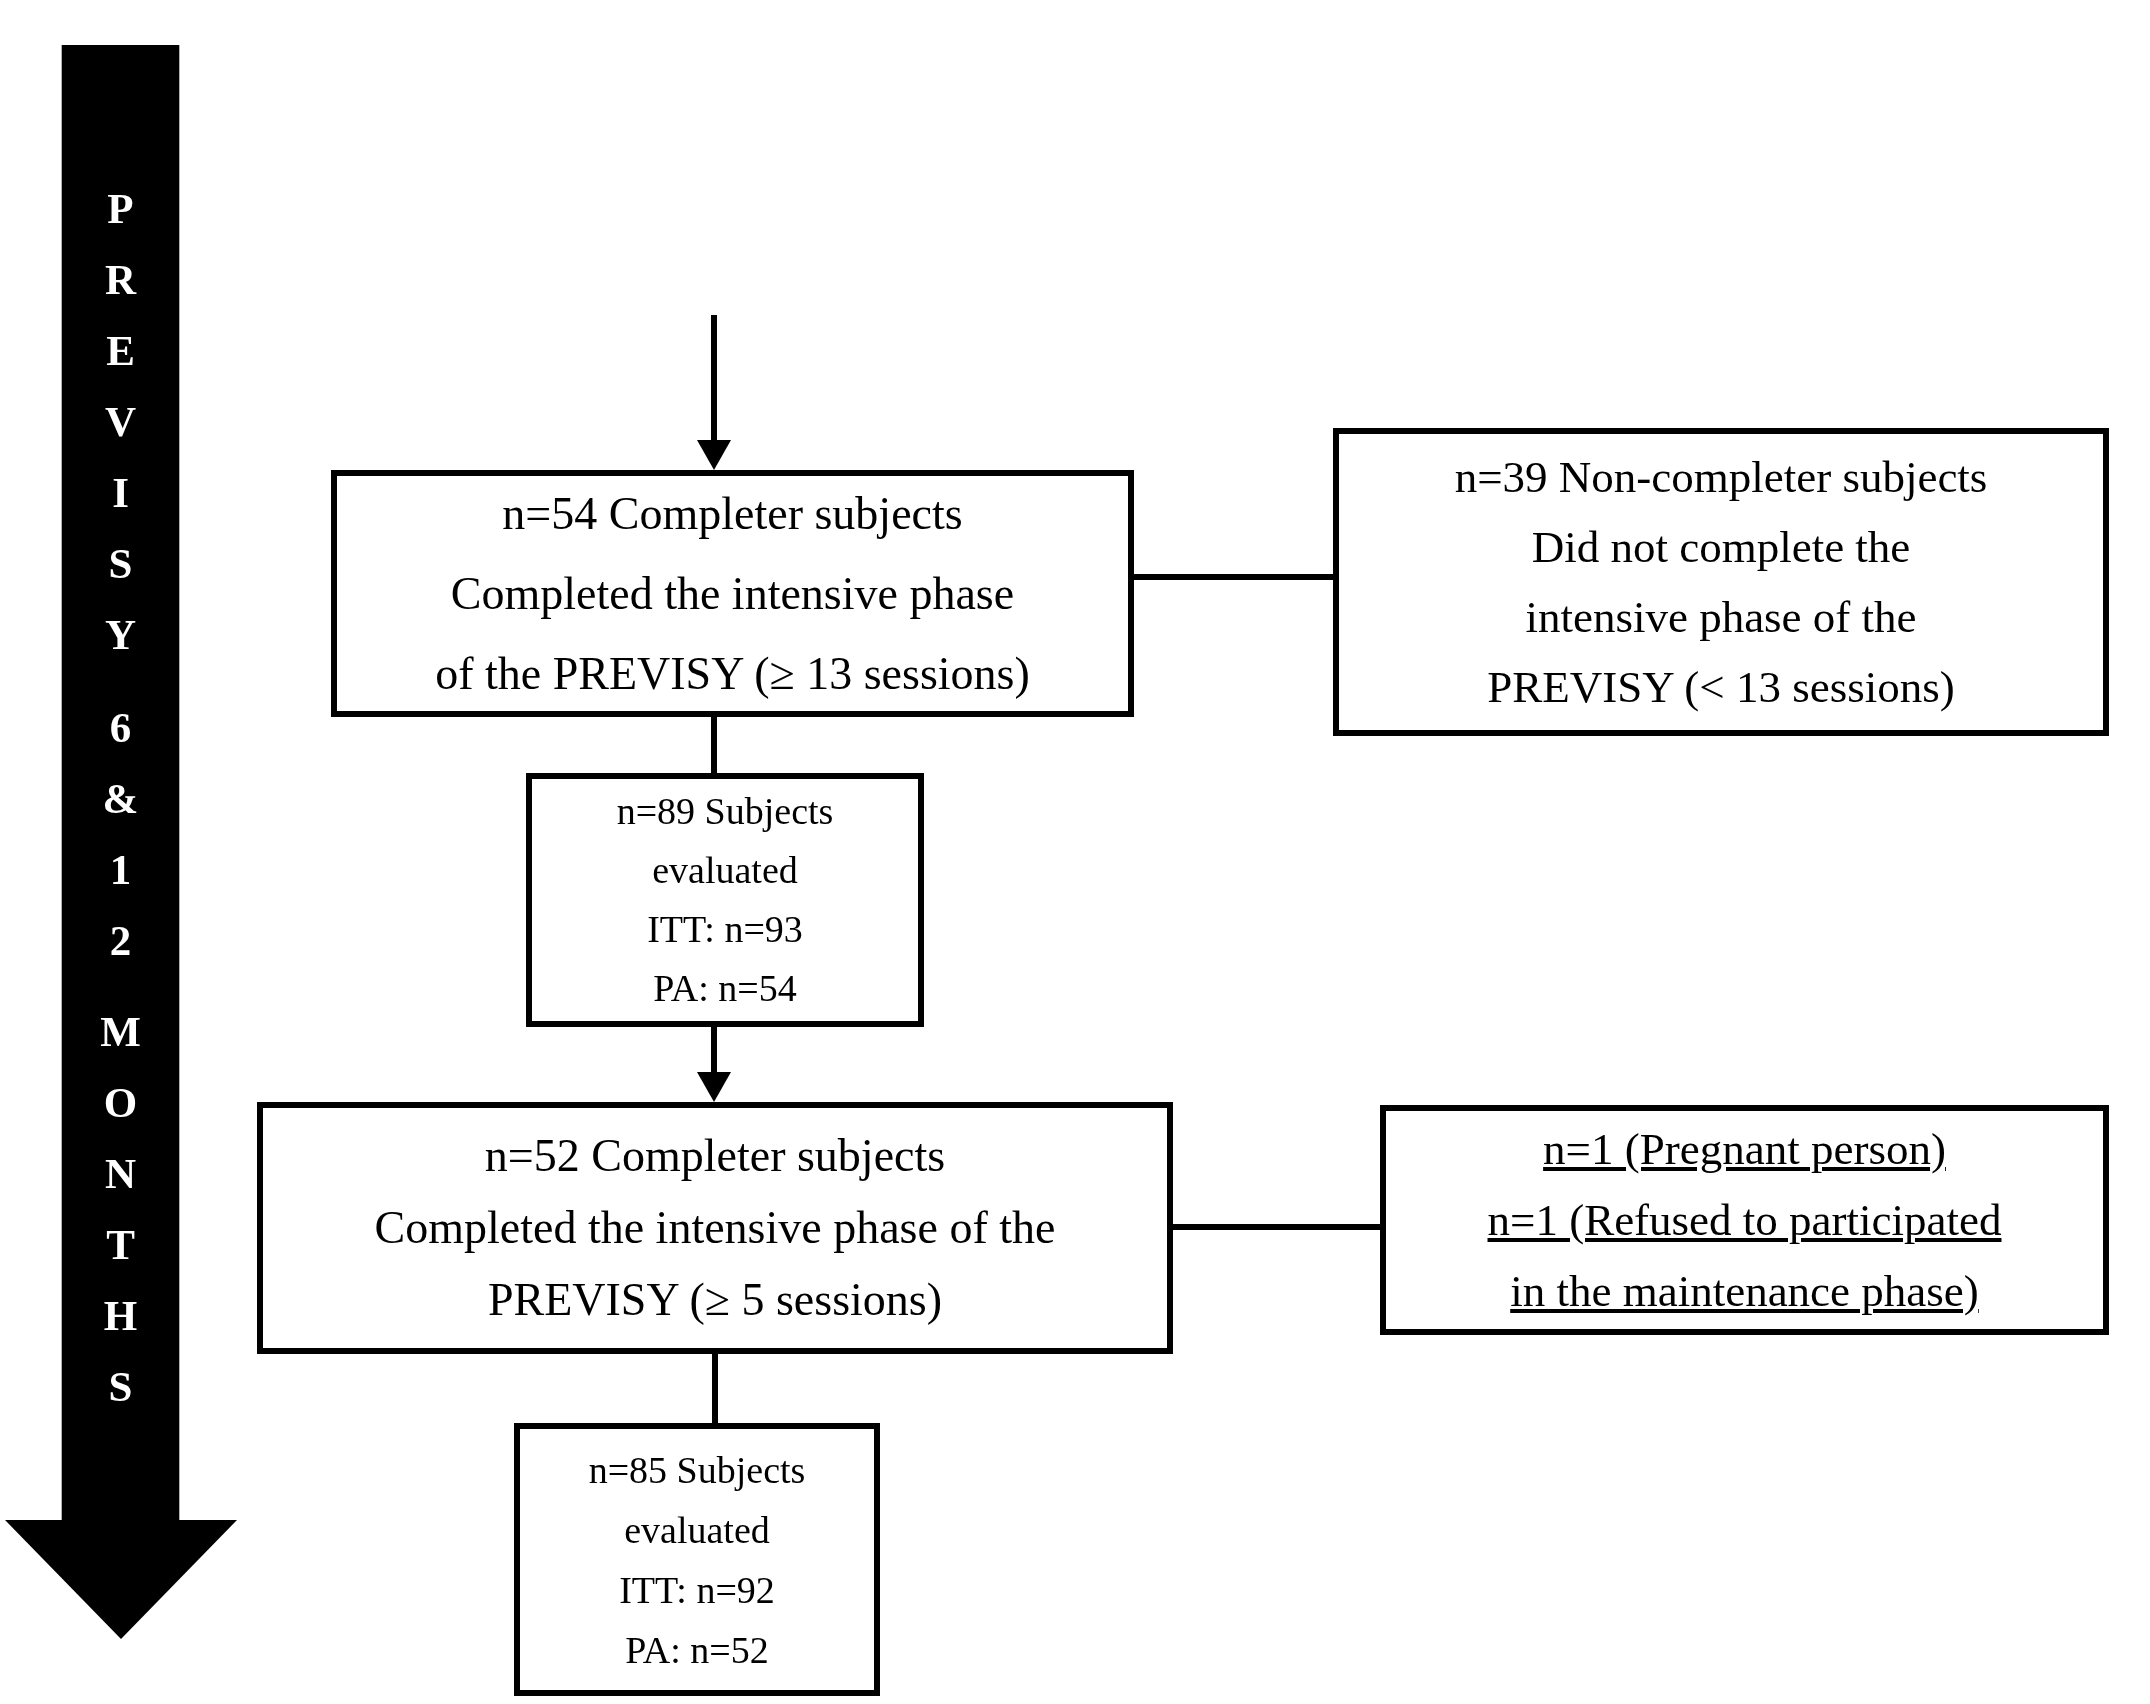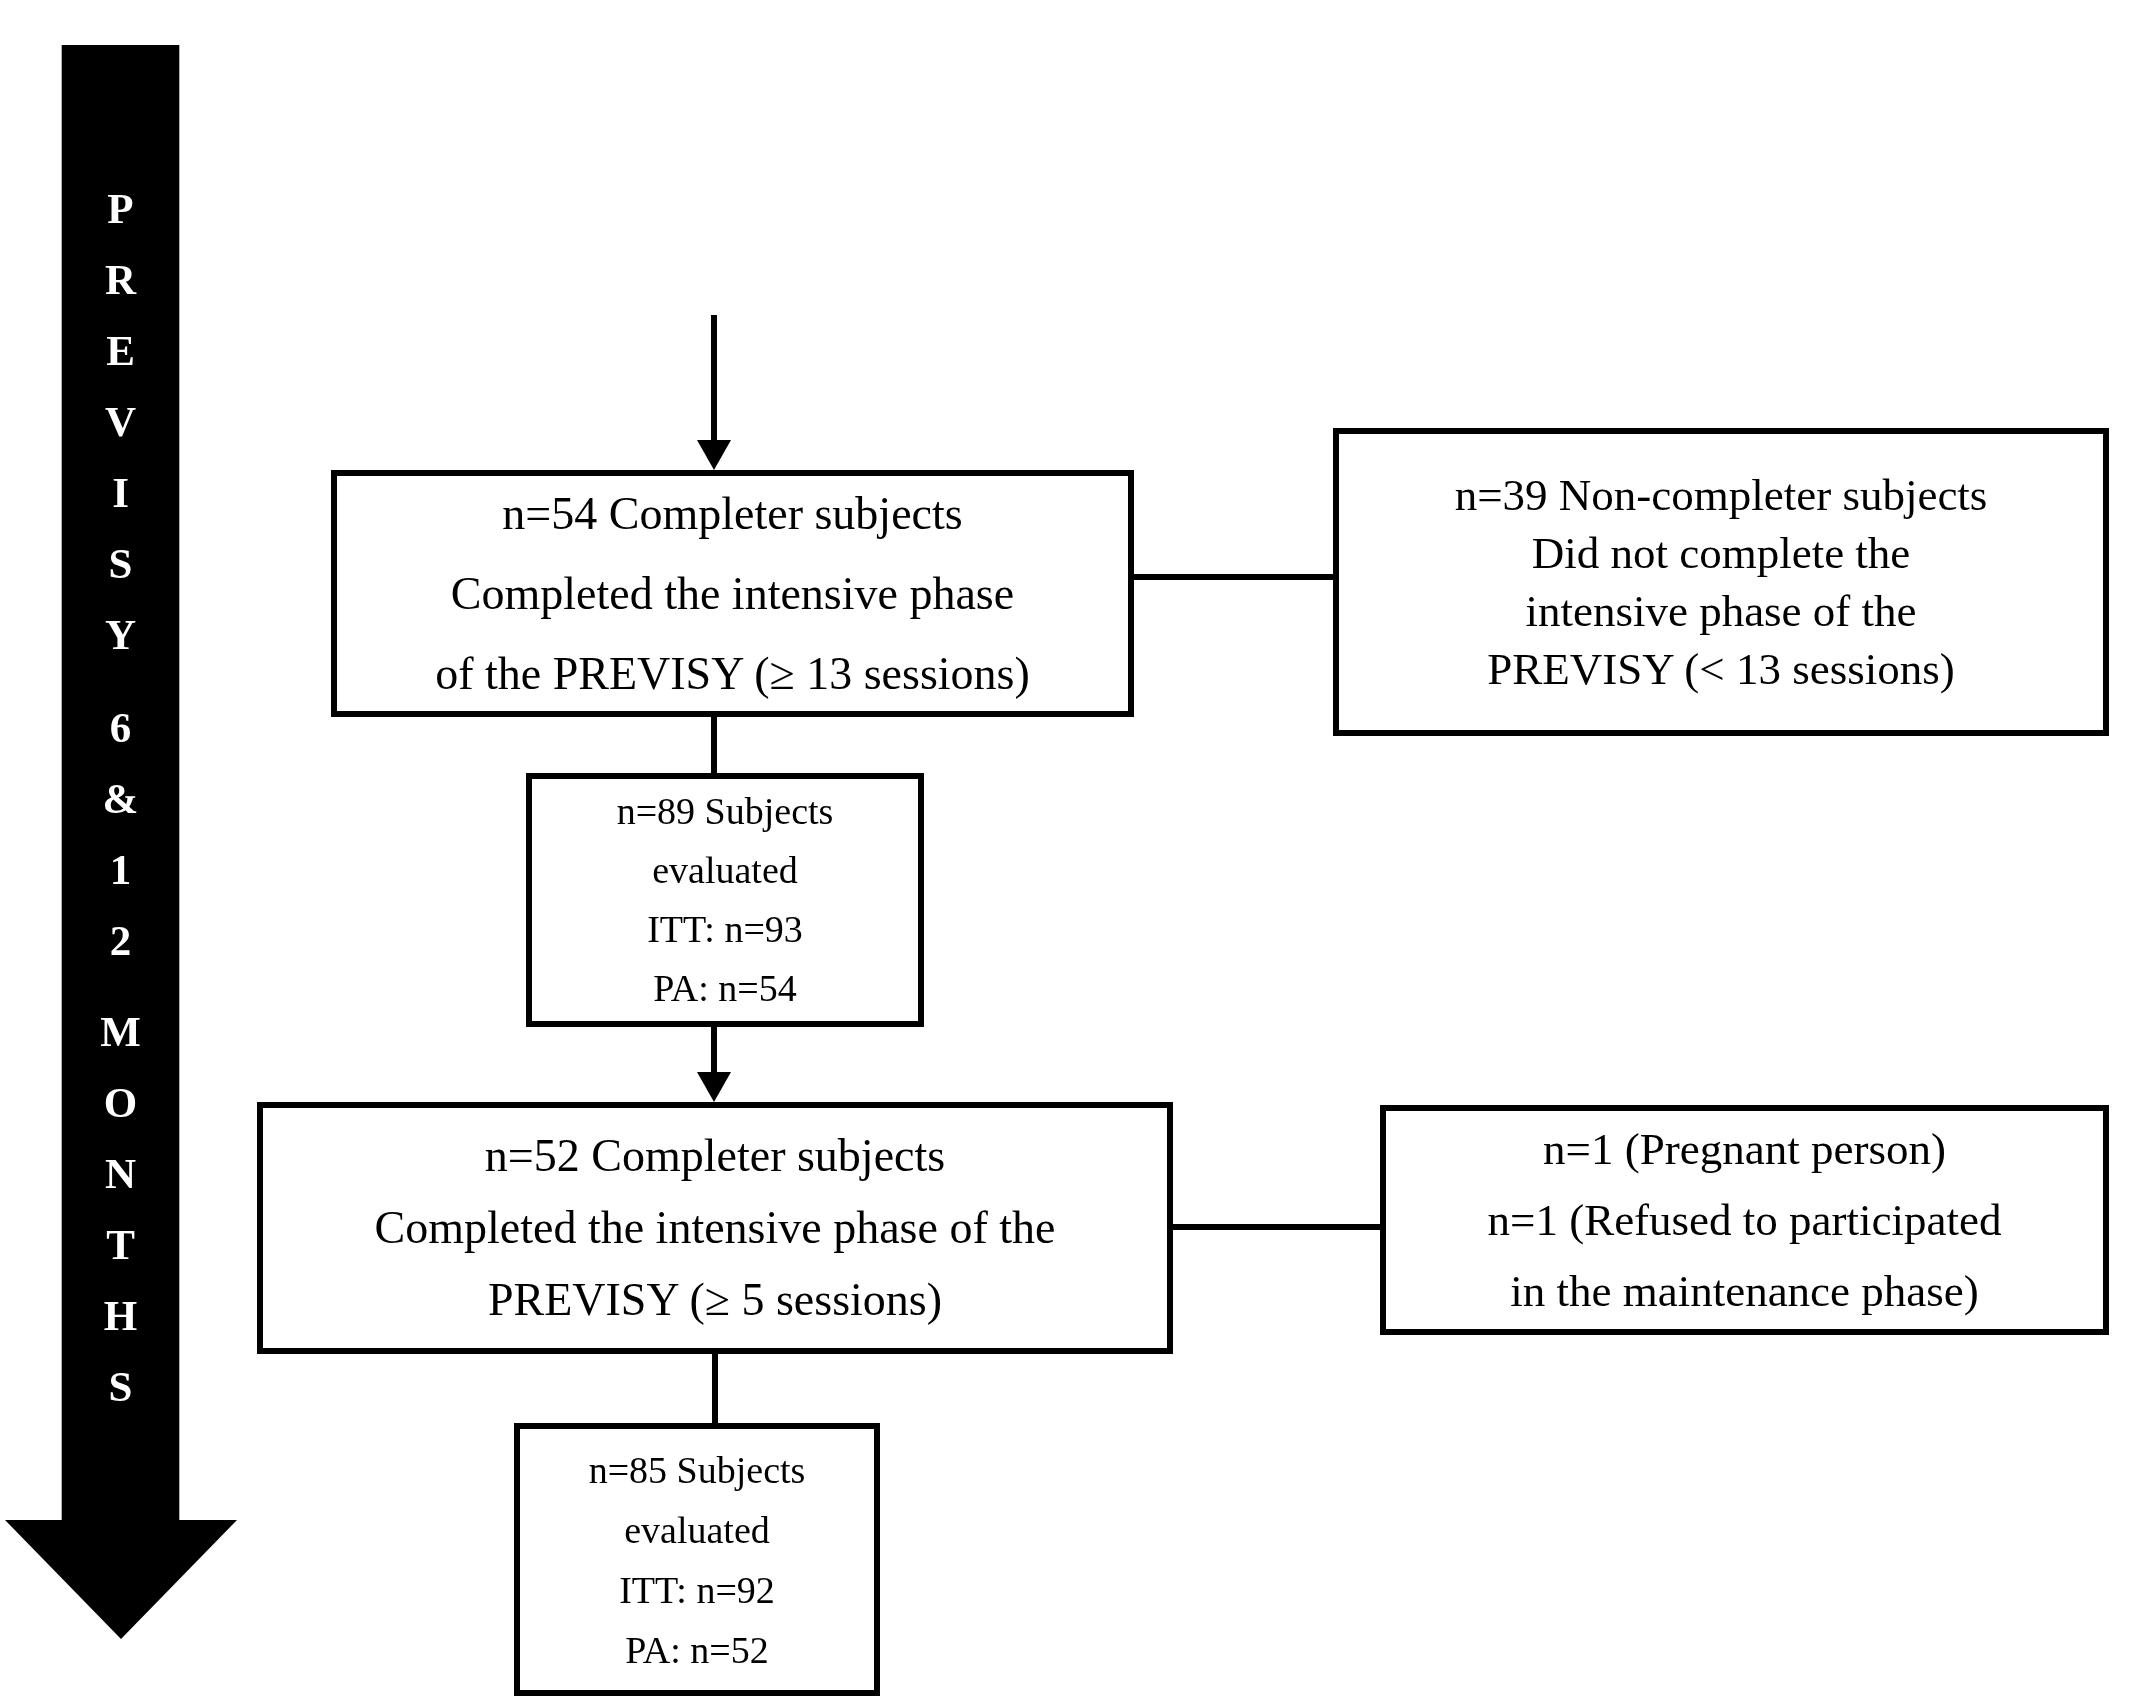--- a/index.html
+++ b/index.html
@@ -13,26 +13,26 @@
     position:absolute; box-sizing:border-box; border:6.4px solid #000000;
     background:#ffffff; display:flex; align-items:center; justify-content:center;
   }
   .box-text { white-space:pre-line; text-align:center; color:#000000; }
 
   .b-baseline     { left:349px;  top:11.5px;   width:749px; height:303px; }
   .t-baseline     { font-size:47px; line-height:75px; }
   .b-completer13  { left:331px;  top:470px;  width:803px; height:247px;align-items:center; }
   .t-completer13  { font-size:46px; line-height:80px; }
   .b-noncompleter { left:1333px; top:428px;  width:776px; height:308px; }
-  .t-noncompleter { font-size:45px; line-height:58px; }
+  .t-noncompleter { font-size:45px; line-height:70px; }
   .b-eval6        { left:526px;  top:773px; width:398px;  height:254px;align-items:center; }
   .t-eval6        { font-size:38px; line-height:59px; }
   .b-completer5   { left:257px;  top:1102px; width:916px; height:252px; }
   .t-completer5   { font-size:46px; line-height:72px; }
-  .b-excluded     { left:1380px; top:1105px; width:729px; height:230px; }
+  .b-excluded     { left:1380px; top:1105px; width:729px; height:230px;text-decoration:underline; }
   .t-excluded     { font-size:45px; line-height:71px; }
   .b-eval12       { left:514px;  top:1423px; width:366px;  height:273px; }
   .t-eval12       { font-size:38px; line-height:60px; }
 
   
   .conn { position:absolute; background:#000000; }
   .c-v1 { left:711px; top:315px;  width:5.7px;   height:126px; }
   .c-v2 { left:711px; top:716px; width:5.7px;   height:58px;  }
   .c-v3 { left:711px; top:1027px; width:5.7px;   height:47px;  }
   .c-v4 { left:712px; top:1354px; width:5.7px;   height:70px; }

